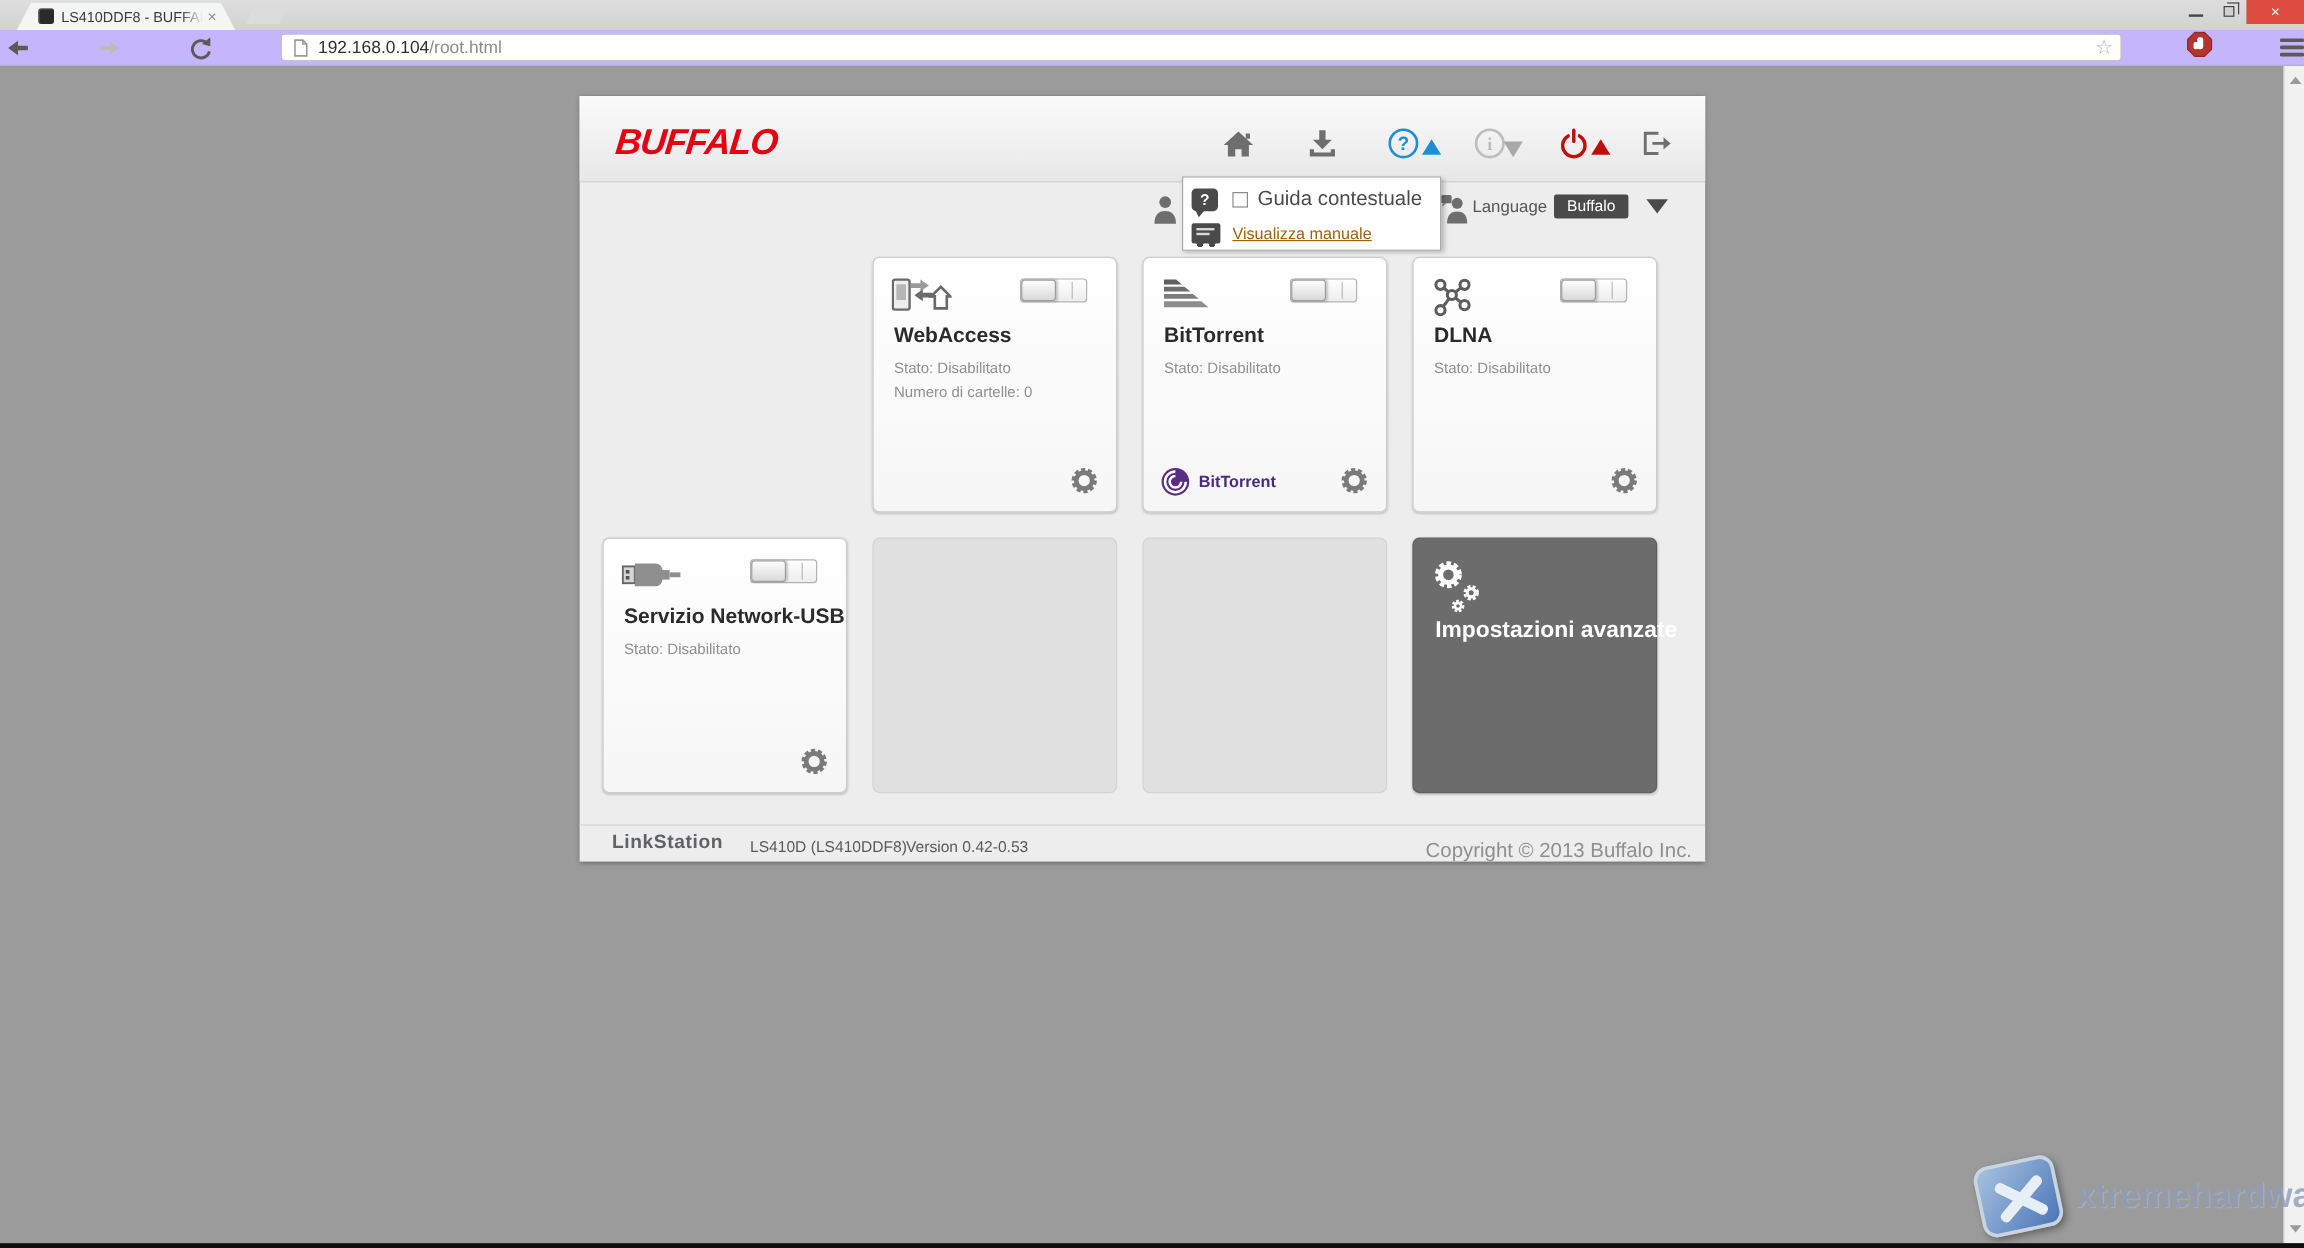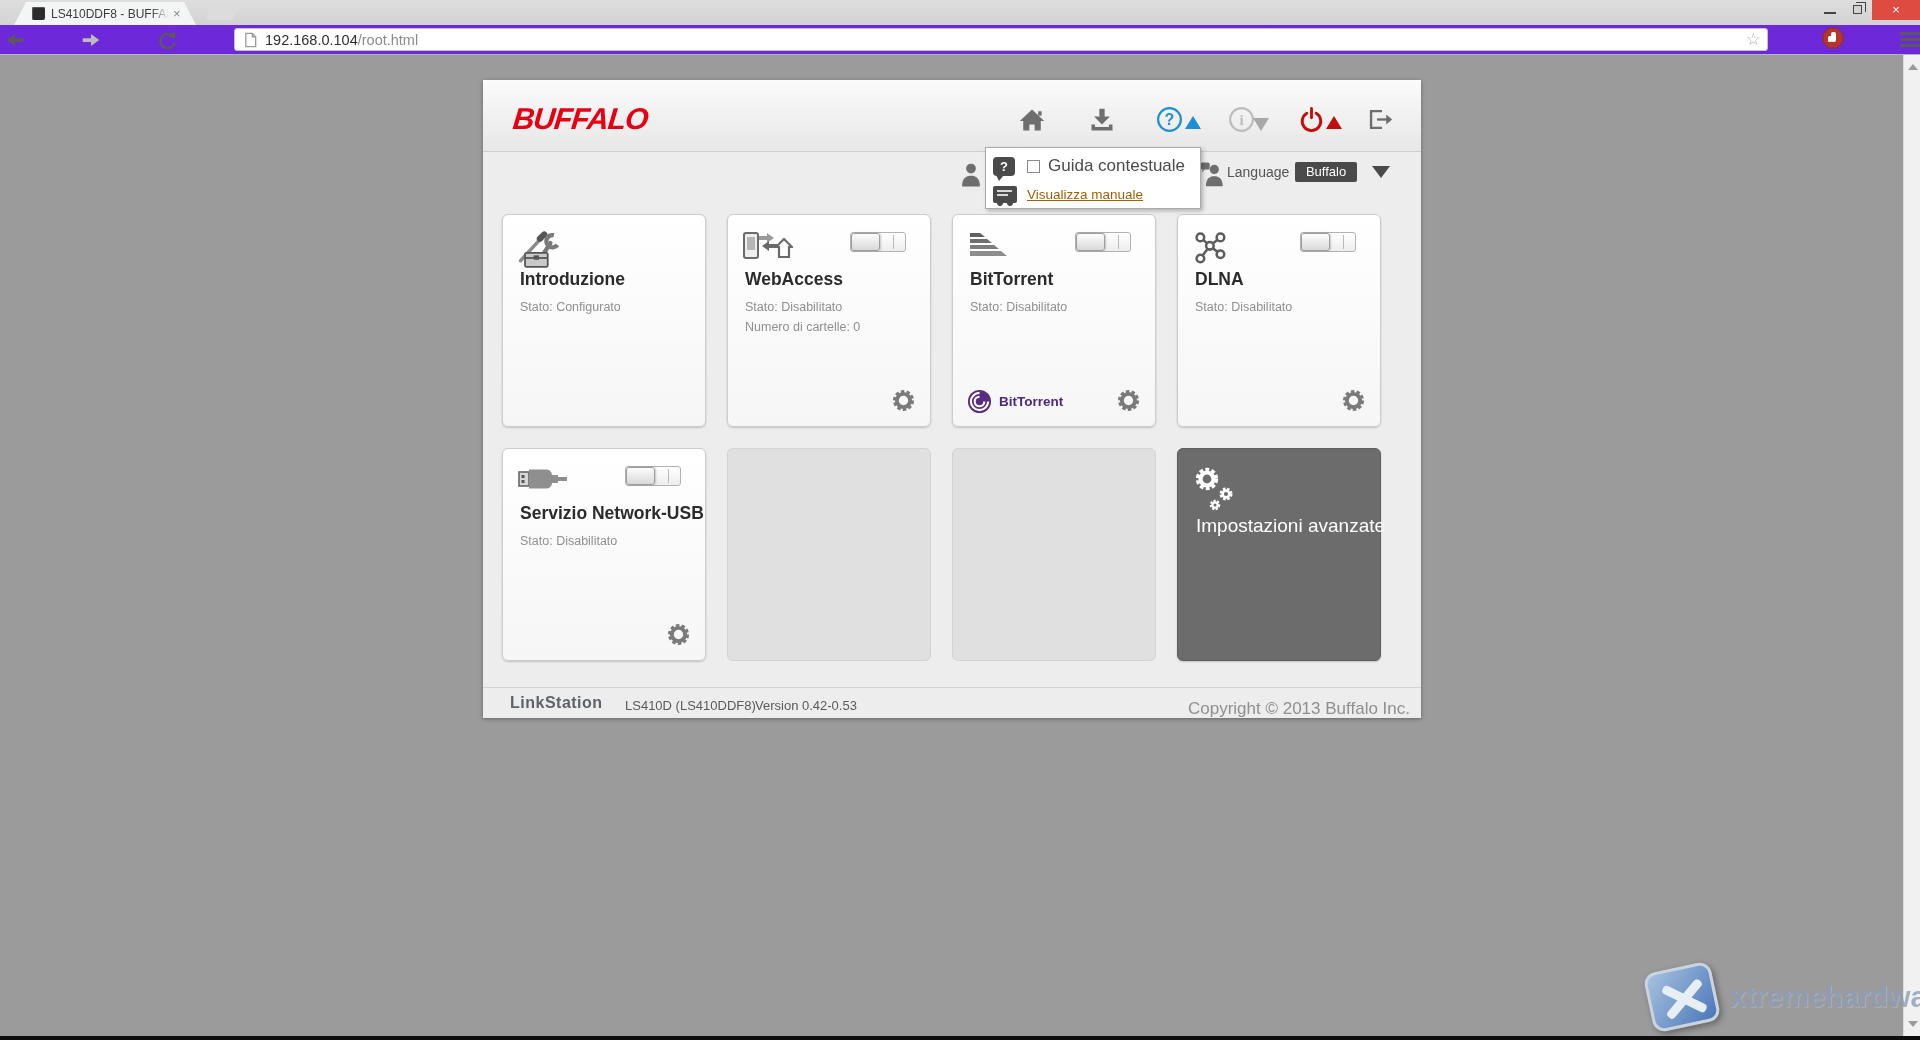--- a/index.html
+++ b/index.html
@@ -25,21 +25,21 @@
   .win-min,.win-restore { width:28px; height:20px; position:relative; }
   .win-min span { position:absolute; left:8px; top:12px; width:12px; height:2px; background:#444; }
   .win-restore span { position:absolute; left:9px; top:5px; width:9px; height:9px;
                       border:1.5px solid #444; background:#d2d2d2; }
   .win-restore span:before { content:""; position:absolute; left:2px; top:-4px; width:9px; height:9px;
                       border:1.5px solid #444; border-bottom:none; border-left:none; }
   .win-close { width:48px; height:20px; background:#dd4b41; color:#fff; font-size:13px;
                text-align:center; line-height:19px; }
 
   .toolbar { position:absolute; left:0; top:25px; width:1920px; height:30px;
-             background:#6d28d9; border-bottom:1px solid #b4b4b4;
+             background:#c4b5fd; border-bottom:1px solid #b4b4b4;
              display:flex; align-items:center;gap:46px; }
   .navbtn { width:30px; height:26px; display:flex; align-items:center; justify-content:center; flex:none; }
   .navbtn svg { display:block; }
   .omnibox { margin-left:6px; width:1750px; height:23px; background:#fff;
              border:1px solid #c3c3c3; border-radius:3px; display:flex;
              align-items:center; padding:0 6px; }
   .urlicon { margin:0 7px 0 2px; flex:none; }
   .url-host { font-size:14.5px; color:#2f2f2f; }
   .url-path { font-size:14.5px; color:#8b8b8b; }
   .ospacer { flex:1; }
@@ -117,21 +117,21 @@
               line-height:20px; white-space:nowrap; }
   .c-toggle { position:absolute; right:24px; top:17px; width:56px; height:20px;
               border:1px solid #b2b2b2; border-radius:3px; background:linear-gradient(#fff,#ededed); }
   .c-toggle .knob { position:absolute; left:0; top:0; width:29px; height:18px;
               background:linear-gradient(#fdfdfd,#d9d9d9); border:1px solid #9d9d9d;
               border-radius:3px; box-shadow:1px 0 2px rgba(0,0,0,.2); }
   .c-toggle .div { position:absolute; left:42px; top:2px; width:1px; height:14px; background:#b9b9b9; }
   .c-gear { position:absolute; right:14px; bottom:13px; }
   .bt-logo { position:absolute; left:14px; bottom:12px; display:flex; align-items:center; }
   .bt-text { margin-left:7px; font-size:13.5px; font-weight:bold; color:#4c2a7a; }
-  .dark-title { position:absolute; left:18px; top:66px; font-size:19px; font-weight:normal;
+  .dark-title { position:absolute; left:18px; top:66px; font-size:19px; font-weight:bold;
                 color:#fff; white-space:nowrap; }
 
   .panel-footer { position:absolute; left:0; top:607px; width:938px; height:31px;
                   border-top:1px solid #d2d2d2; }
   .f-brand { position:absolute; left:27px; top:6px; font-size:16px; font-weight:bold;
              color:#5f6368; letter-spacing:.5px; }
   .f-model { position:absolute; left:142px; top:10px; font-size:13px; color:#5a5a5a; }
   .f-version { position:absolute; left:272px; top:10px; font-size:13px; color:#5a5a5a; }
   .f-copy { position:absolute; right:11px; top:11px; font-size:17px; color:#8f8f8f; }
 
@@ -290,33 +290,20 @@
         </div>
         <div class="dd-item dd-item2">
           <span class="manual-ic">
               <i></i>
               <i></i>
             </span>
           <span class="dd-link">Visualizza manuale</span>
         </div>
       </div>
 
-      <div class="card" style="left:19px; top:134px;">
-        <svg class="c-icon" width="42" height="40" viewBox="0 0 48 44">
-          <path d="M3 33 L25 9" stroke="#8a8a8a" stroke-width="4" stroke-linecap="round"></path>
-          <path d="M25 8 l5 -5" stroke="#555" stroke-width="7" stroke-linecap="round"></path>
-          <path d="M41 4 a7 7 0 1 0 4 11" fill="none" stroke="#7a7a7a" stroke-width="5"></path>
-          <path d="M37 13 L30 24" stroke="#7a7a7a" stroke-width="5" stroke-linecap="round"></path>
-          <rect x="8" y="24" width="26" height="16" rx="2" fill="#c9c9c9" stroke="#555" stroke-width="2"></rect>
-          <path d="M8 30 h26" stroke="#555" stroke-width="2"></path>
-          <rect x="18" y="27" width="6" height="5" fill="#555"></rect>
-        </svg>
-        <div class="c-title">Introduzione</div>
-        <div class="c-status">Stato: Configurato</div>
-      </div>
 
       <div class="card" style="left:244px; top:134px;">
         <svg class="c-icon" width="50" height="34" viewBox="0 0 50 34">
           <rect x="1" y="2" width="14" height="25" rx="2" fill="#eee" stroke="#6a6a6a" stroke-width="2"></rect>
           <rect x="4" y="6" width="8" height="13" fill="#b5b5b5"></rect>
           <path d="M31 7 l-7 -5 v3 h-8 v4 h8 v3 z" fill="#9a9a9a"></path>
           <path d="M19 15 l7 5 v-3 h8 v-4 h-8 v-3 z" fill="#6a6a6a"></path>
           <path d="M33 16 l8 -8 8 8 h-3 v10 h-10 v-10 z" fill="none" stroke="#6a6a6a" stroke-width="2.2"></path>
         </svg>
         <div class="c-toggle">

